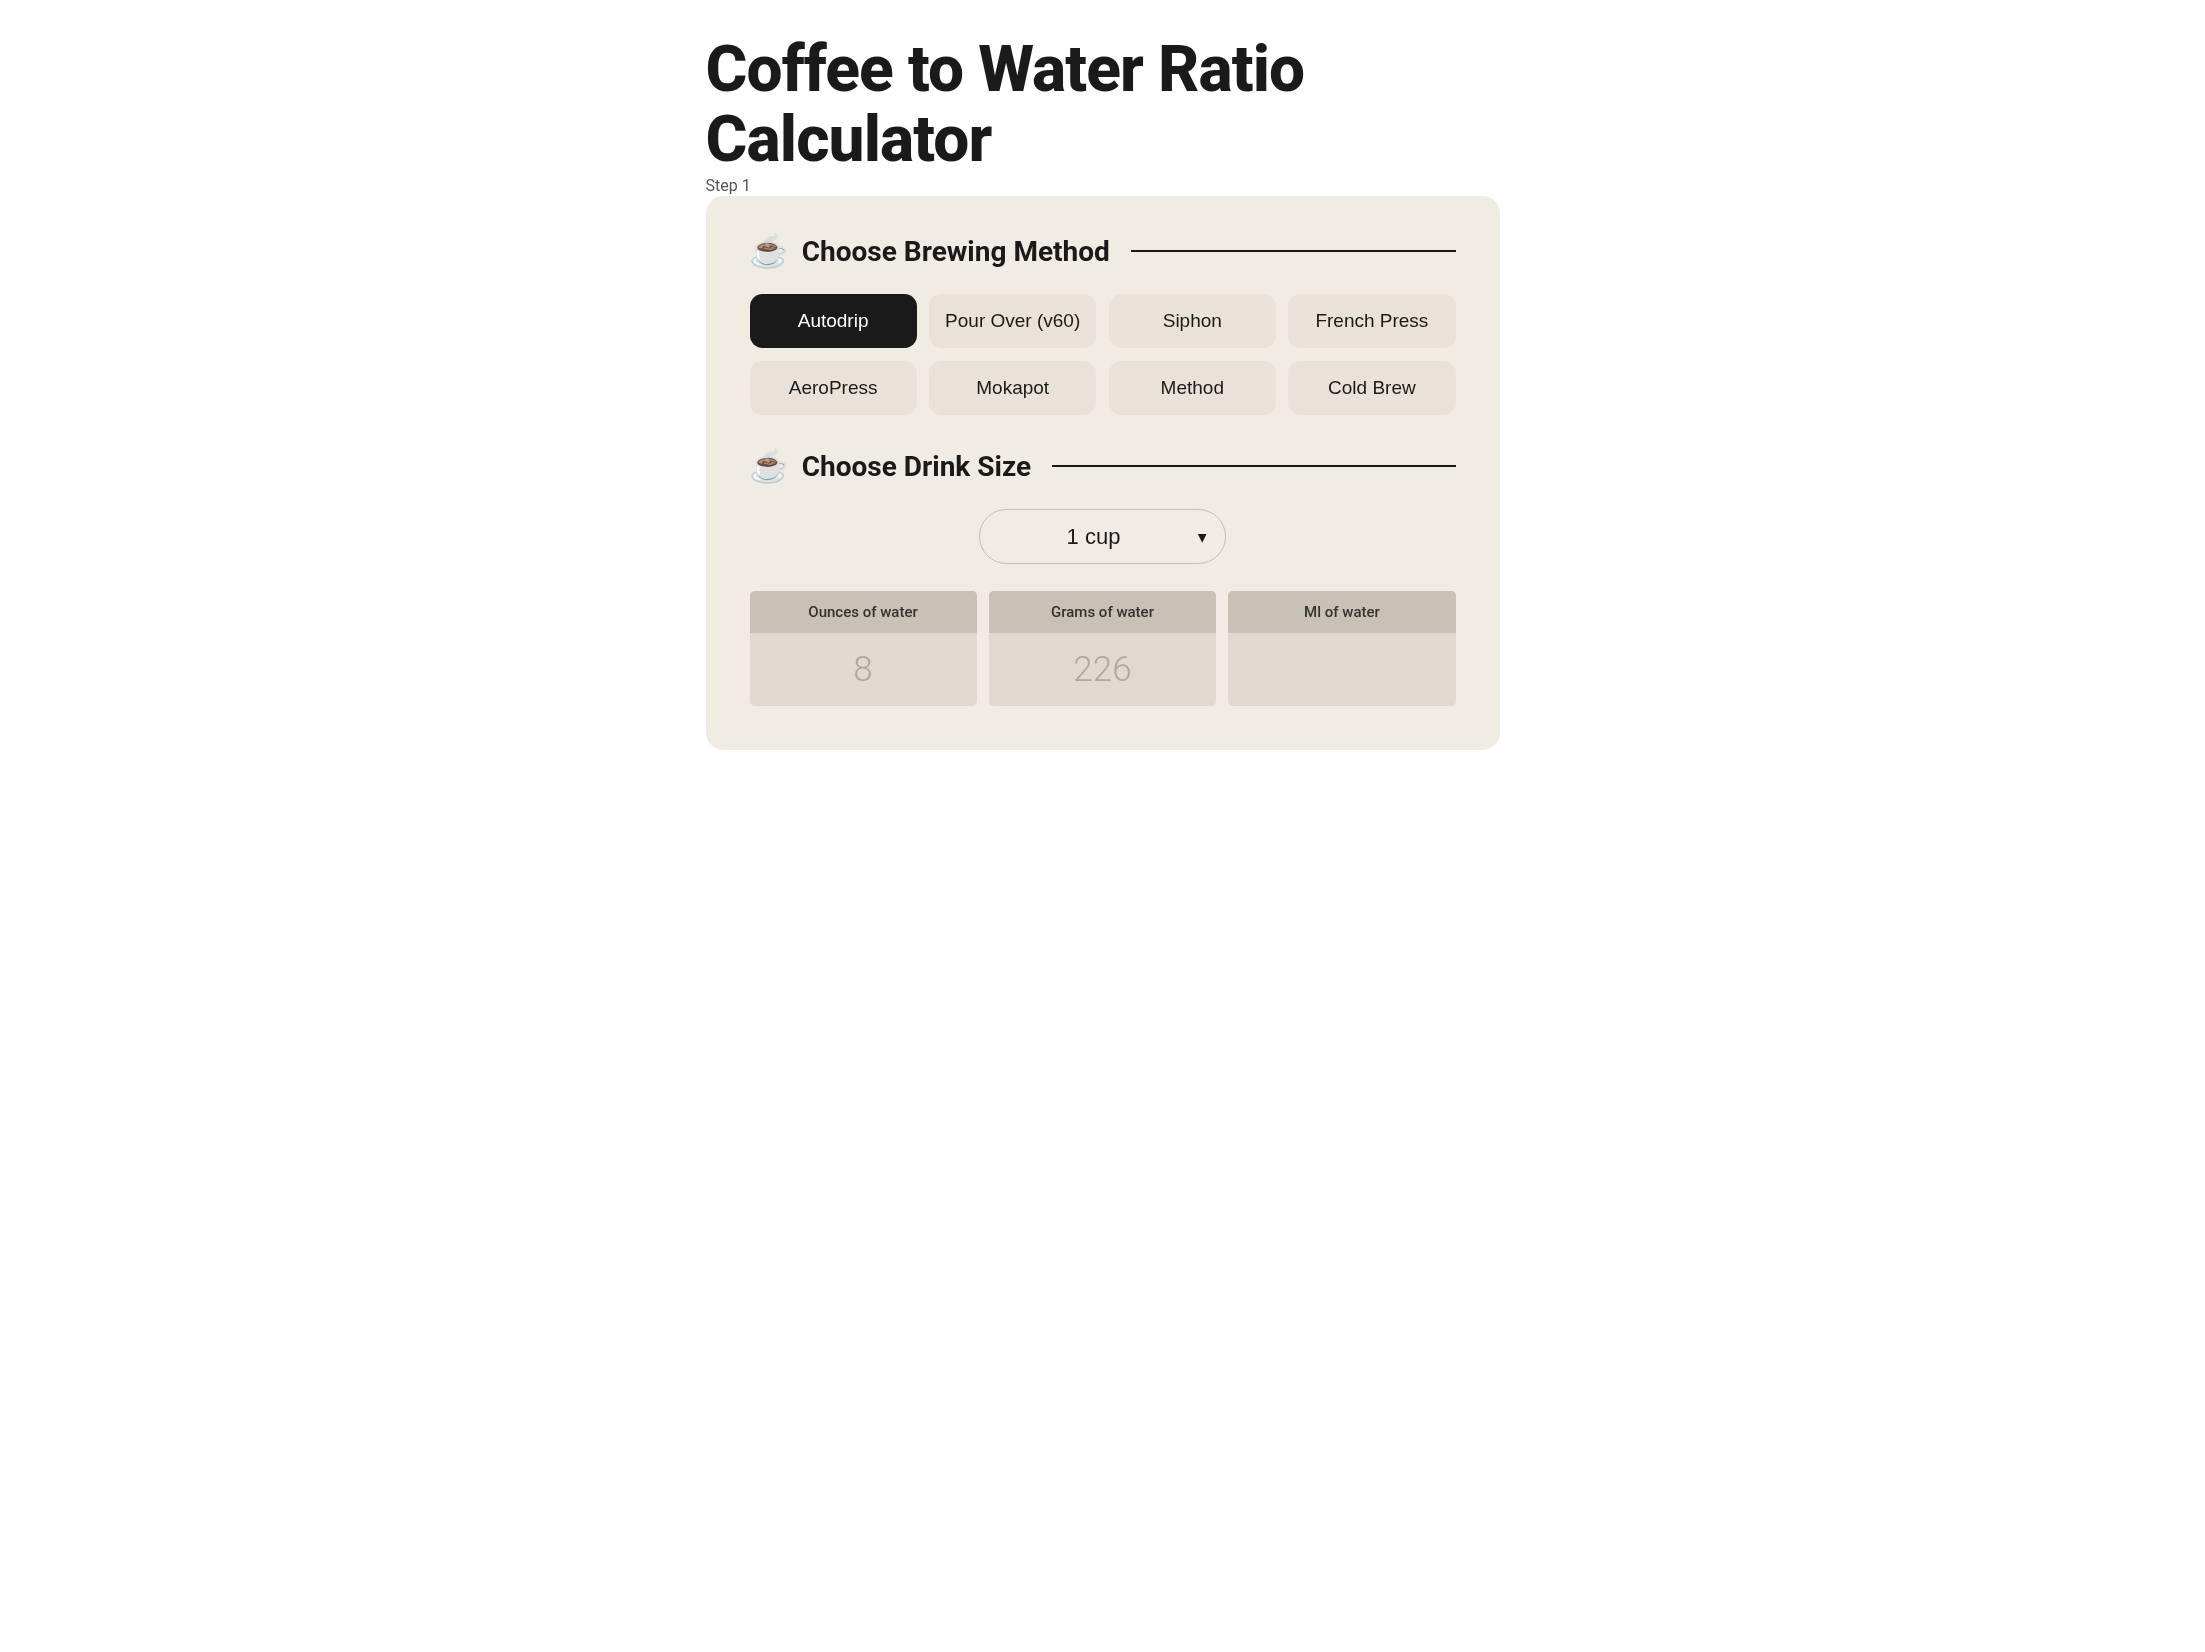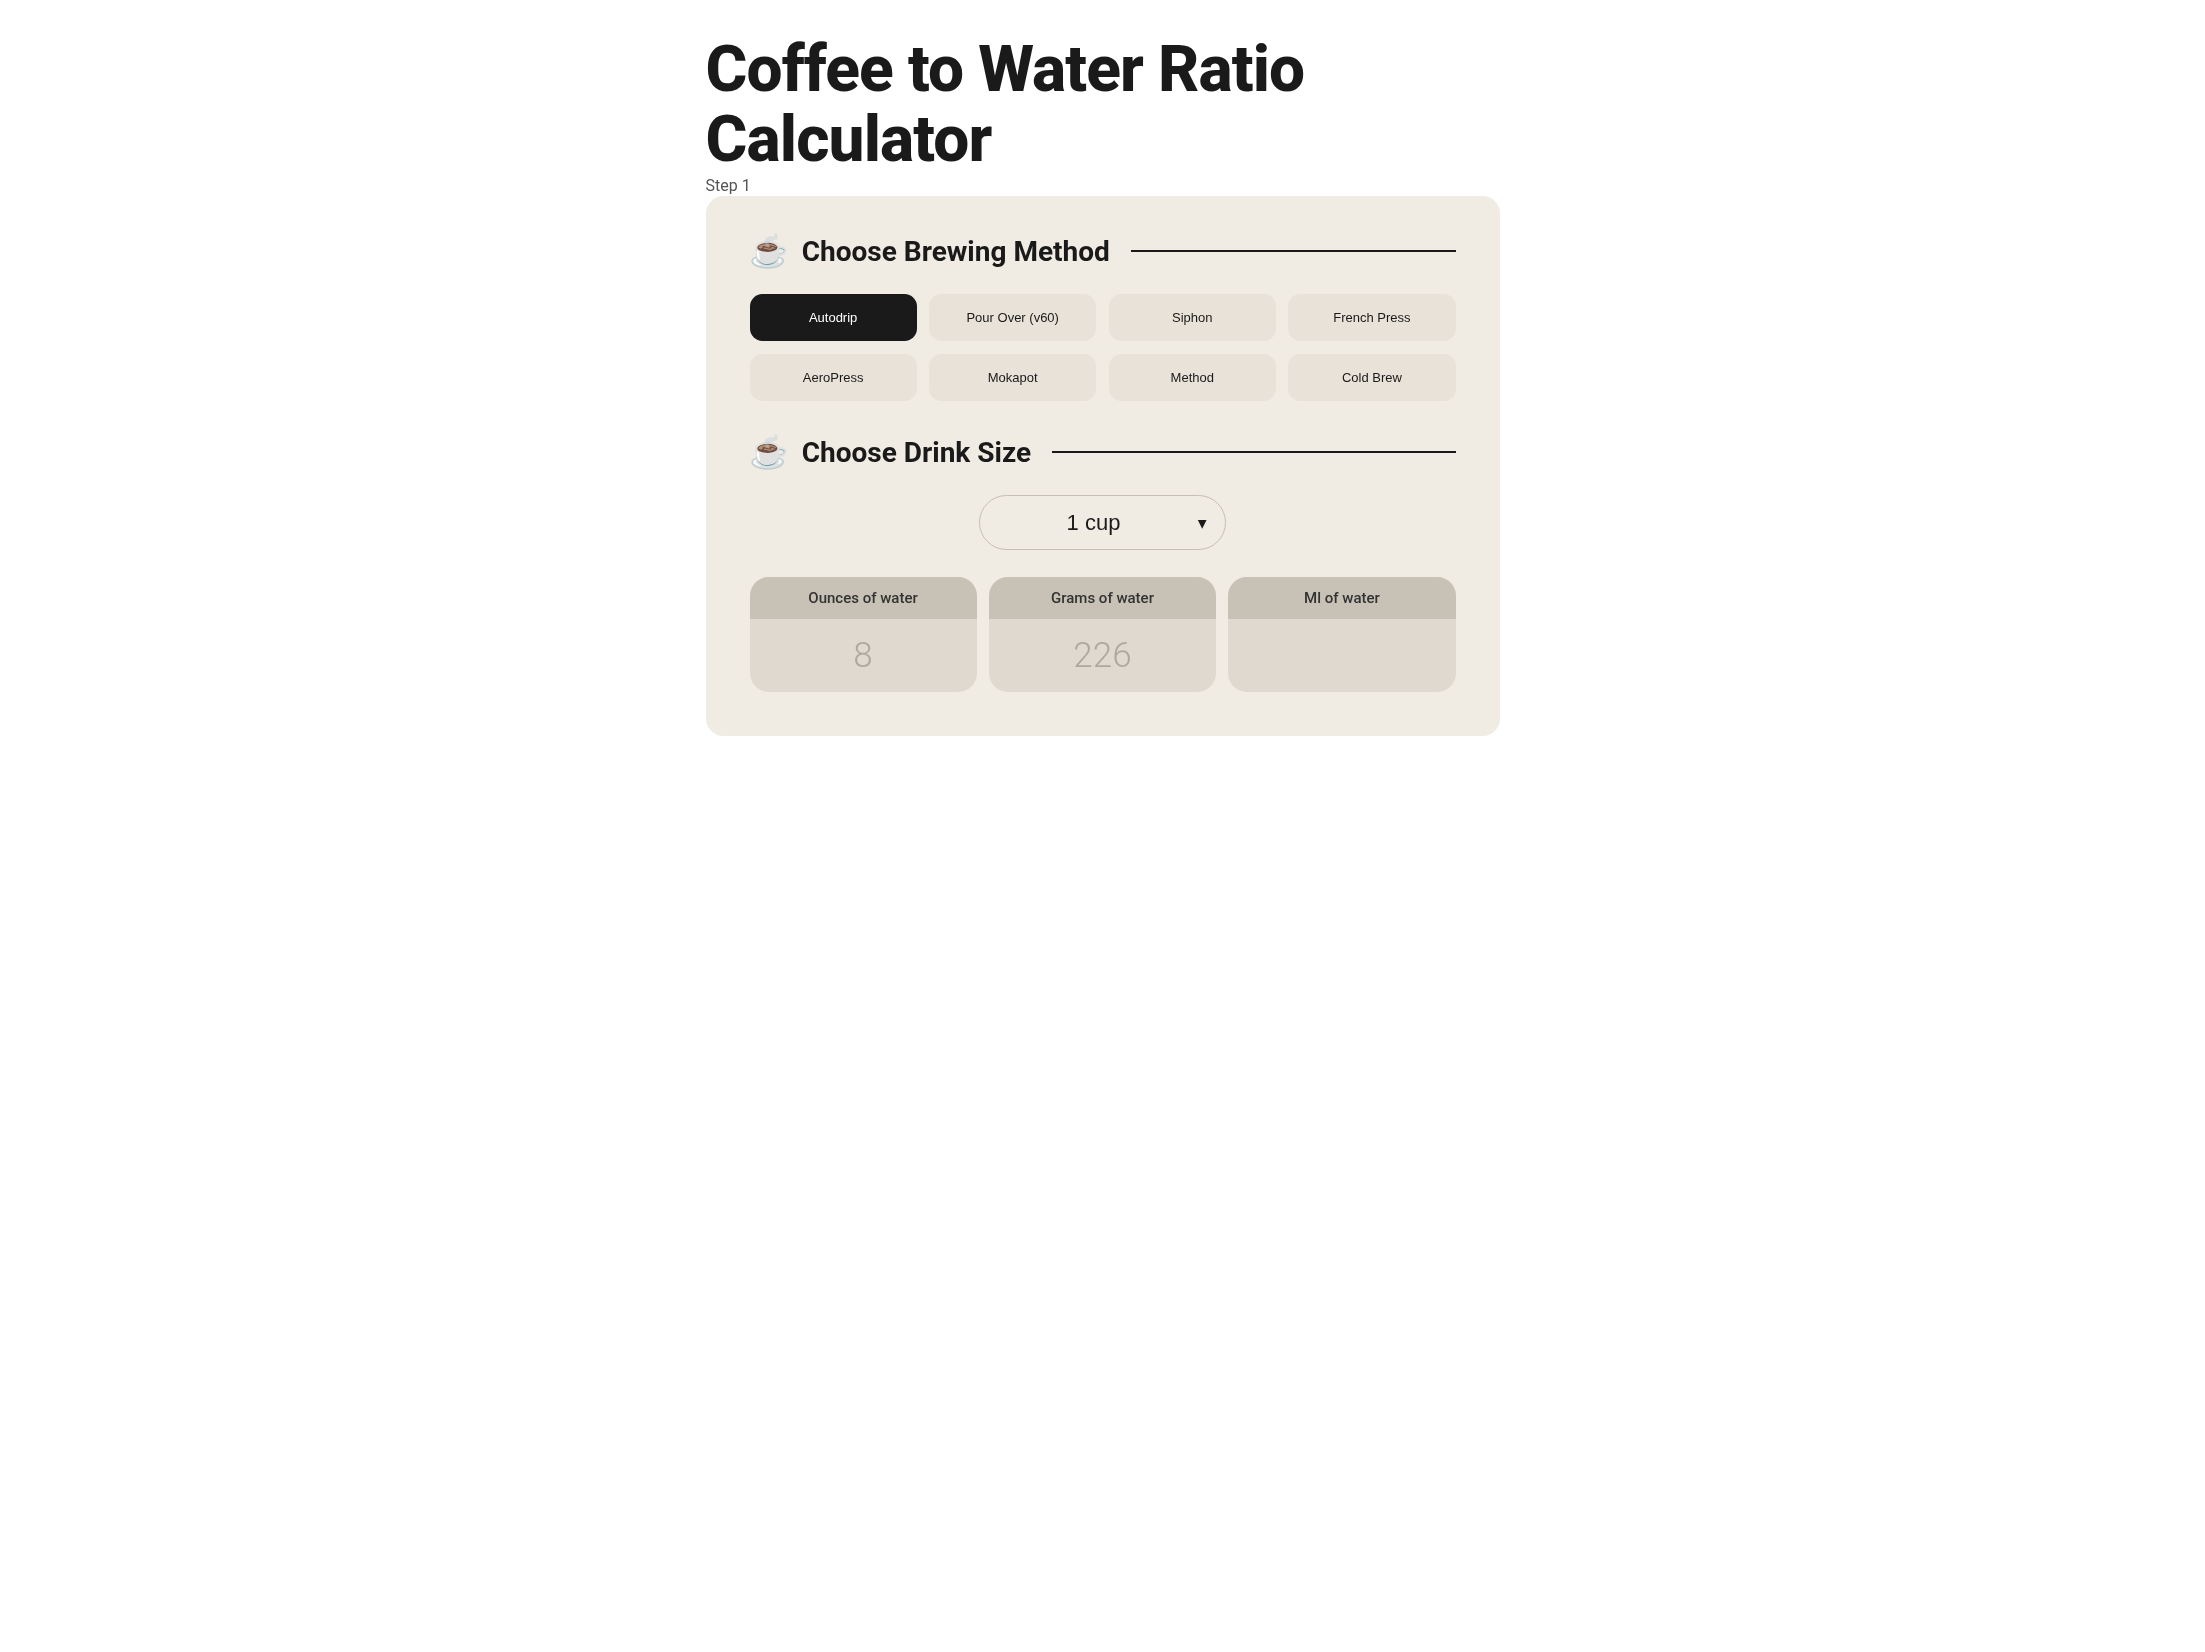--- a/index.html
+++ b/index.html
@@ -71,21 +71,21 @@
       display: grid;
       grid-template-columns: repeat(4, 1fr);
       gap: 12.4px;
       margin-bottom: 35px;
     }
 
     .brew-btn {
       padding: 16px 10.6px;
       border-radius: 12.4px;
       border: none;
-      font-size: 13px;
+      font-size: 19px;
       font-weight: 500;
       cursor: pointer;
       background-color: #e8e2d8;
       color: #1a1a1a;
       transition: background 0.15s, color 0.15s;
     }
 
     .brew-btn.active {
       background-color: #1a1a1a;
       color: #ffffff;
@@ -139,21 +139,21 @@
     }
 
     .results-row {
       display: grid;
       grid-template-columns: repeat(3, 1fr);
       gap: 12.4px;
     }
 
     .result-card {
       background-color: #e0d9cf;
-      border-radius: 19px;
+      border-radius: 5px;
       overflow: hidden;
     }
 
     .result-label {
       background-color: #c8c1b6;
       padding: 12.4px 14px;
       font-size: 15px;
       font-weight: 500;
       color: #333;
       text-align: center;

